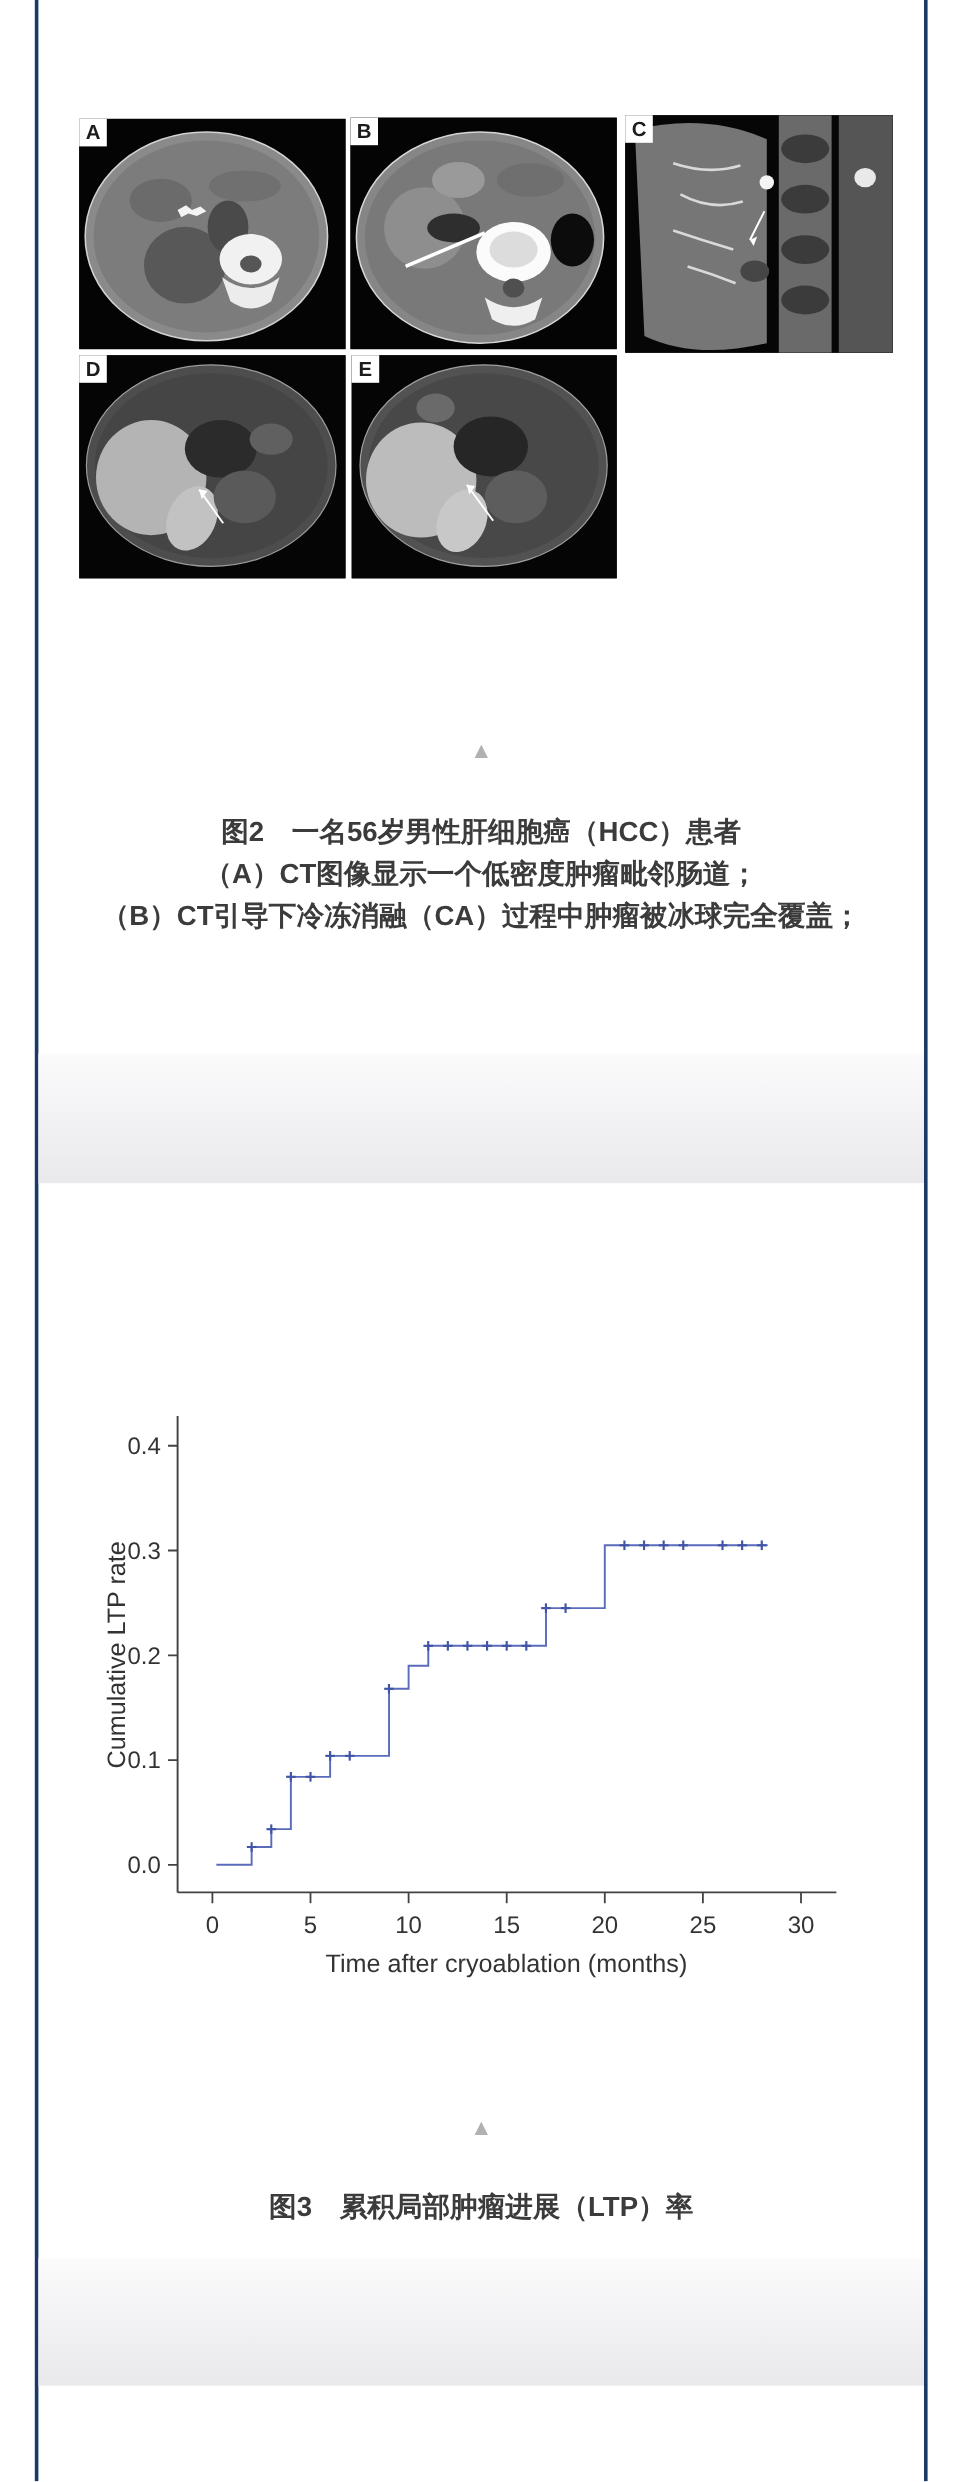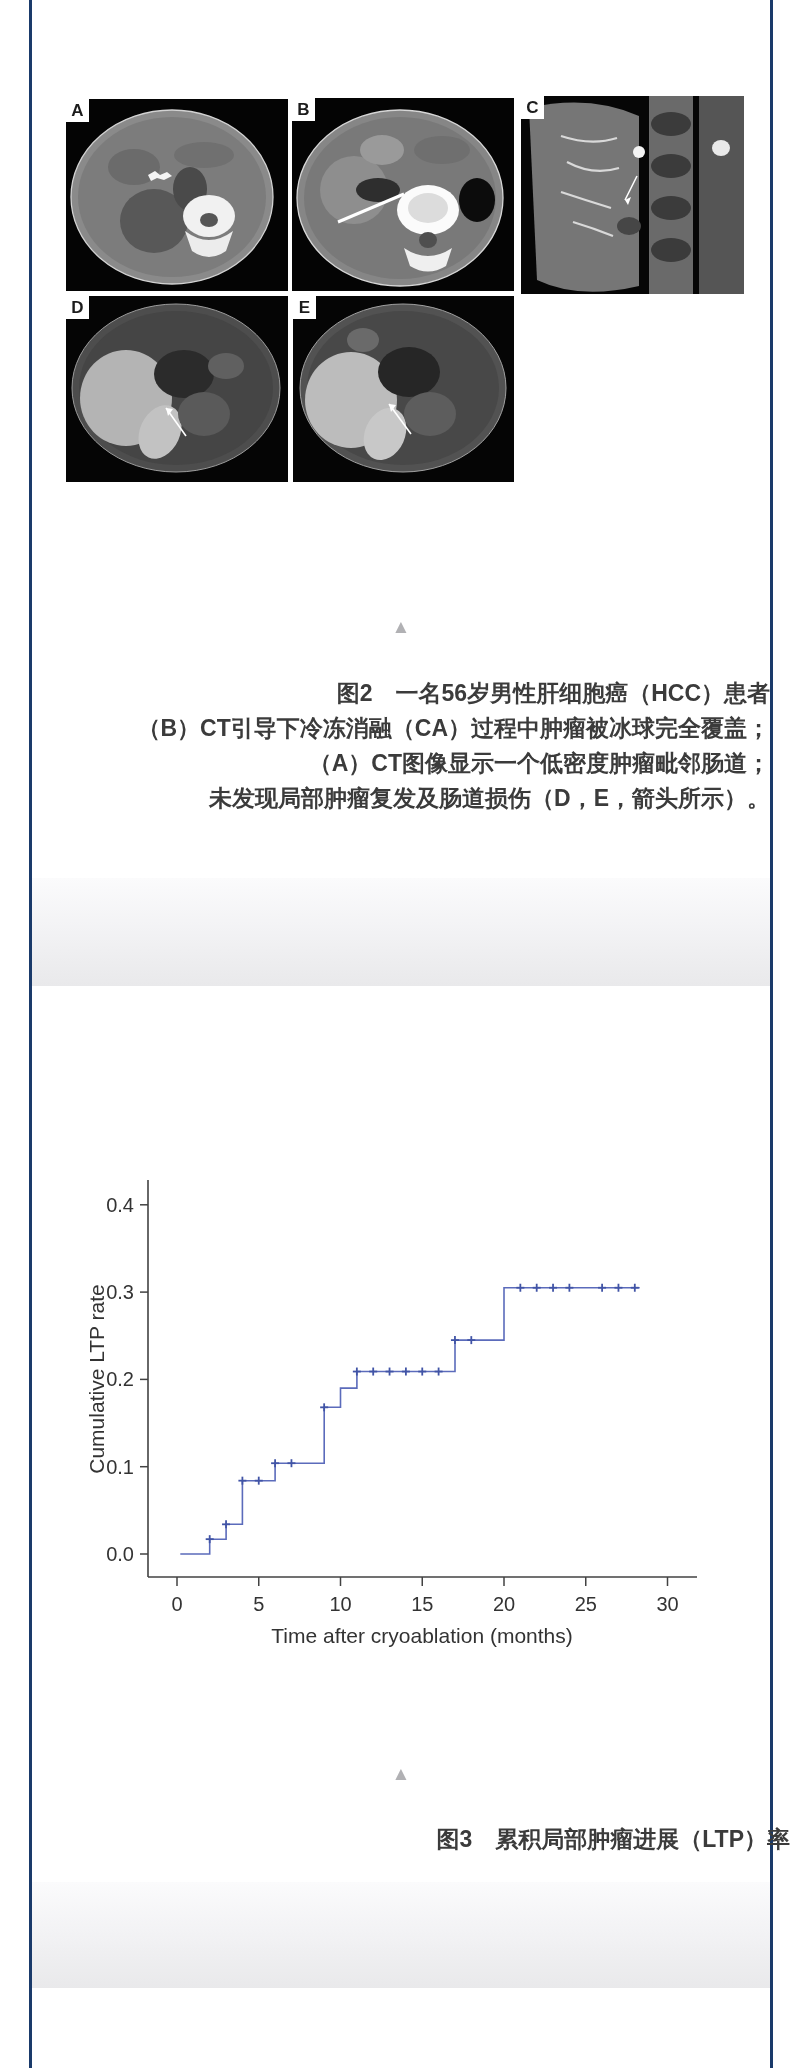--- a/index.html
+++ b/index.html
@@ -28,25 +28,25 @@
   .panel-e{left:293px;top:296px;width:221px;height:186px;}
 
   .fig-marker{
     position:absolute;left:32px;width:738px;text-align:center;
     color:#b1b1b4;font-size:19px;line-height:19px;
   }
   .fig-marker.m1{top:617px;}
   .fig-marker.m2{top:1764px;}
 
   .caption{
-    position:absolute;left:32px;width:738px;text-align:right;
+    position:absolute;left:32px;width:738px;text-align:center;
     color:#3b3b3b;font-weight:600;
   }
   .caption-2{top:676px;font-size:23px;line-height:35px;}
-  .caption-3{top:1821px;font-size:23px;line-height:36px;margin-left:20px;}
+  .caption-3{top:1821px;font-size:23px;line-height:36px;}
 
   .divider{
     position:absolute;left:32px;width:738px;
     background:linear-gradient(180deg,#fbfbfc 0%,#f3f3f5 45%,#e9e9eb 100%);
   }
   .divider-1{top:878px;height:108px;}
   .divider-2{top:1882px;height:106px;}
 
   .chart-wrap{position:absolute;left:84px;top:1140px;width:640px;height:530px;}
   .chart-wrap svg{display:block;}
@@ -147,23 +147,22 @@
         <line x1="118" y1="138" x2="96" y2="108" stroke="#ffffff" stroke-width="1.6"></line>
         <path d="M96 108 l7 1 -5 7 z" fill="#ffffff"></path>
       </svg>
     </div>
   </div>
 
   <div class="fig-marker m1">▲</div>
 
   <div class="caption caption-2">
     <div>图2　一名56岁男性肝细胞癌（HCC）患者</div>
+    <div>（A）CT图像显示一个低密度肿瘤毗邻肠道；</div>
     <div>（B）CT引导下冷冻消融（CA）过程中肿瘤被冰球完全覆盖；</div>
-    <div>（A）CT图像显示一个低密度肿瘤毗邻肠道；</div>
-    <div>未发现局部肿瘤复发及肠道损伤（D，E，箭头所示）。</div>
   </div>
 
   <div class="divider divider-1"></div>
 
   <div class="chart-wrap">
     <svg viewBox="0 0 640 530" width="640" height="530">
         <line x1="64" y1="40" x2="64" y2="437" stroke="#424242" stroke-width="1.6"></line>
         <line x1="64" y1="437" x2="613" y2="437" stroke="#424242" stroke-width="1.6"></line>
         <line x1="56" y1="414" x2="64" y2="414" stroke="#424242" stroke-width="1.5"></line>
         <text x="50" y="421" text-anchor="end" font-size="20" fill="#333333">0.0</text>

